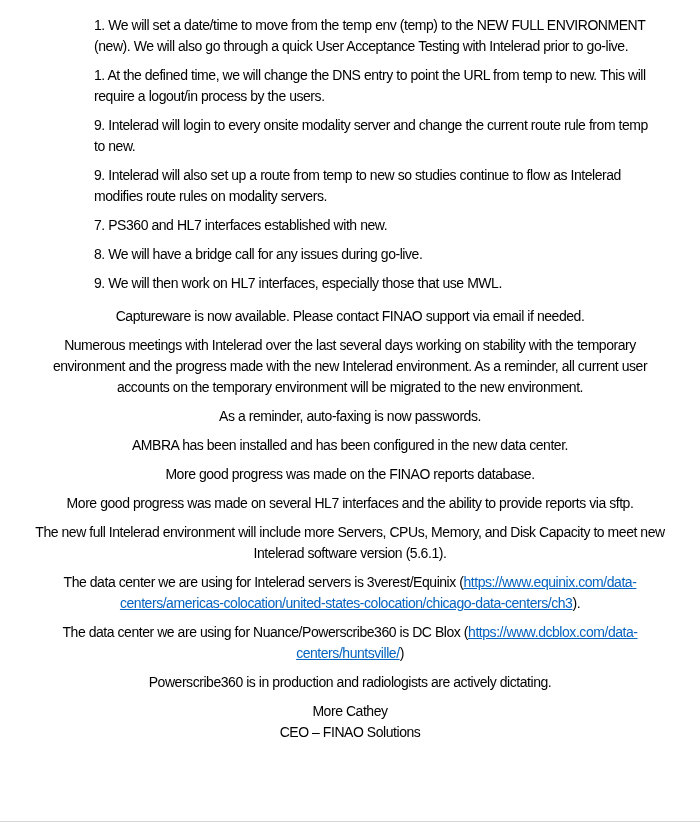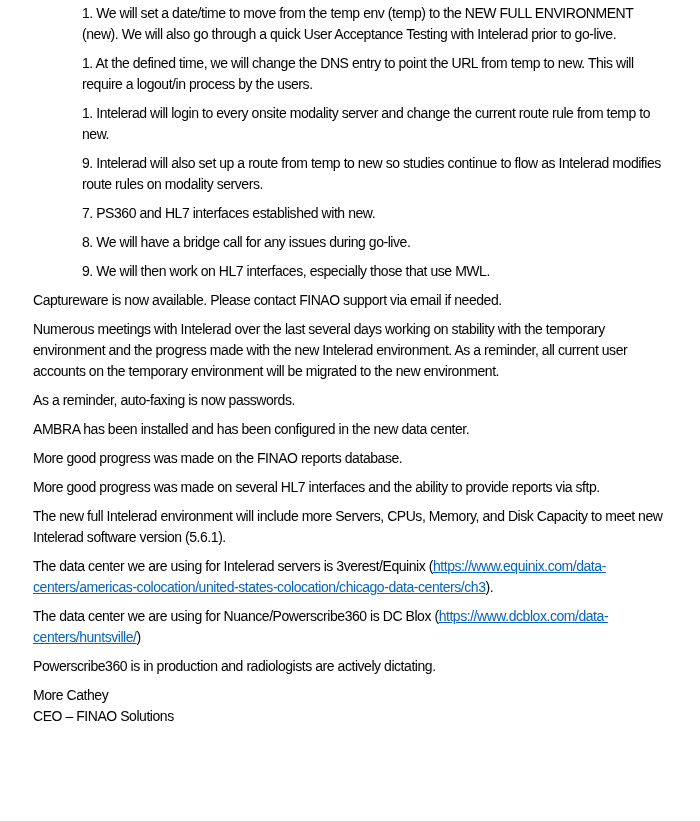--- a/index.html
+++ b/index.html
@@ -18,26 +18,27 @@
     font-size: 14px;
     line-height: 21px;
     letter-spacing: -0.45px;
     overflow: hidden;
     position: relative;
   }
   .doc {
     padding: 3px 33px 0 33px;
     width: 700px;
   }
-  .numbered-list { margin: 0; padding: 0; }
+  .numbered-list { margin: 12px; padding: 0; }
   .list-item {
     margin: 0 0 8px 49px;
   }
   .para {
     margin: 0 0 8px 0;
+    text-align: center;
   }
   .sig-line { margin: 0; }
   a.doclink {
     color: var(--link-color);
     text-decoration: underline;
     overflow-wrap: anywhere;
     cursor: pointer;
   }
   .bottom-divider {
     position: absolute;
@@ -49,21 +50,21 @@
   }
 </style>
 </head>
 <body>
 
 <div class="doc">
 
   <div class="numbered-list">
     <div class="list-item">1. We will set a date/time to move from the temp env (temp) to the NEW FULL ENVIRONMENT (new). We will also go through a quick User Acceptance Testing with Intelerad prior to go-live.</div>
     <div class="list-item">1. At the defined time, we will change the DNS entry to point the URL from temp to new. This will require a logout/in process by the users.</div>
-    <div class="list-item">1. Intelerad will login to every onsite modality server and change the current route rule from temp to new.</div>
+    <div class="list-item">9. Intelerad will login to every onsite modality server and change the current route rule from temp to new.</div>
     <div class="list-item">9. Intelerad will also set up a route from temp to new so studies continue to flow as Intelerad modifies route rules on modality servers.</div>
     <div class="list-item">7. PS360 and HL7 interfaces established with new.</div>
     <div class="list-item">8. We will have a bridge call for any issues during go-live.</div>
     <div class="list-item">9. We will then work on HL7 interfaces, especially those that use MWL.</div>
   </div>
 
   <p class="para">Captureware is now available. Please contact FINAO support via email if needed.</p>
 
   <p class="para">Numerous meetings with Intelerad over the last several days working on stability with the temporary environment and the progress made with the new Intelerad environment. As a reminder, all current user accounts on the temporary environment will be migrated to the new environment.</p>
 

